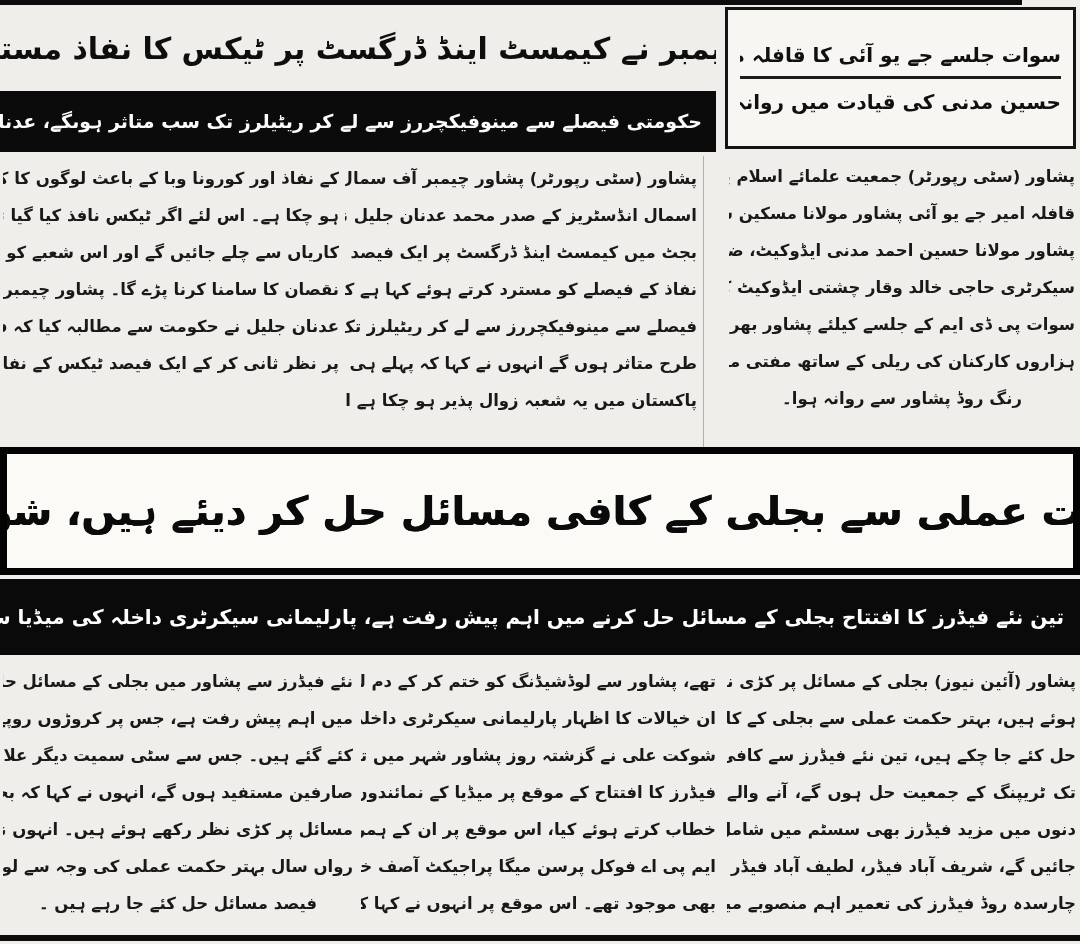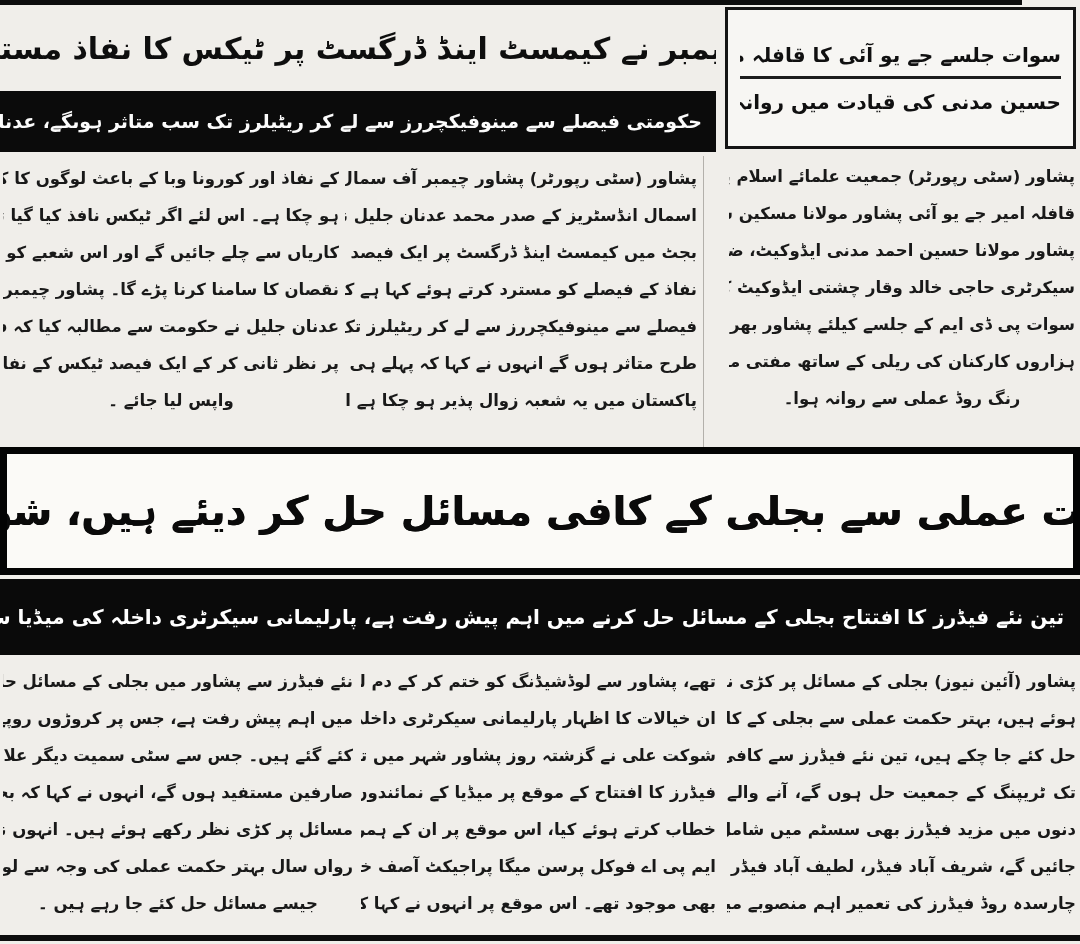--- a/index.html
+++ b/index.html
@@ -87,33 +87,32 @@
       <div class="bl">پاکستان میں یہ شعبہ زوال پذیر ہو چکا ہے اور ٹیکسوں</div>
     </div>
 
   <div class="col" style="left:3px; top:160px; width:336px; height:262px;" lang="ur">
       <div class="bl">کے نفاذ اور کورونا وبا کے باعث لوگوں کا کاروبار تباہ</div>
       <div class="bl">ہو چکا ہے۔ اس لئے اگر ٹیکس نافذ کیا گیا تو سرمایہ</div>
       <div class="bl">کاریاں سے چلے جائیں گے اور اس شعبے کو شدید</div>
       <div class="bl">نقصان کا سامنا کرنا پڑے گا۔ پشاور چیمبر کے صدر</div>
       <div class="bl">عدنان جلیل نے حکومت سے مطالبہ کیا کہ فوری طور</div>
       <div class="bl">پر نظر ثانی کر کے ایک فیصد ٹیکس کے نفاذ کا فیصلہ</div>
-      <div class="bl bl-center">واپس لیا جائے ۔</div>
     </div>
 
   <div class="v-divider" style="left:703px; top:156px; height:292px;"></div>
 
   <div class="col" style="left:729px; top:158px; width:346px; height:262px;" lang="ur">
       <div class="bl">پشاور (سٹی رپورٹر) جمعیت علمائے اسلام پشاور کا</div>
       <div class="bl">قافلہ امیر جے یو آئی پشاور مولانا مسکین شاہ، سٹی</div>
       <div class="bl">پشاور مولانا حسین احمد مدنی ایڈوکیٹ، ضلعی جنرل</div>
       <div class="bl">سیکرٹری حاجی خالد وقار چشتی ایڈوکیٹ کی زیر قیادت</div>
       <div class="bl">سوات پی ڈی ایم کے جلسے کیلئے پشاور بھر کے</div>
       <div class="bl">ہزاروں کارکنان کی ریلی کے ساتھ مفتی محمود مرکز</div>
-      <div class="bl bl-center">رنگ روڈ عملی سے روانہ ہوا۔</div>
+      <div class="bl bl-center">رنگ روڈ پشاور سے روانہ ہوا۔</div>
     </div>
 
   <div class="banner" lang="ur">بہتر حکمت عملی سے بجلی کے کافی مسائل حل کر دیئے ہیں، شوکت علی</div>
 
   <div class="subhead" lang="ur">تین نئے فیڈرز کا افتتاح بجلی کے مسائل حل کرنے میں اہم پیش رفت ہے، پارلیمانی سیکرٹری داخلہ کی میڈیا سے گفتگو</div>
 
   <div class="col" style="left:727px; top:663px; width:349px; height:262px;" lang="ur">
       <div class="bl">پشاور (آئین نیوز) بجلی کے مسائل پر کڑی نظر رکھے</div>
       <div class="bl">ہوئے ہیں، بہتر حکمت عملی سے بجلی کے کافی مسائل</div>
       <div class="bl">حل کئے جا چکے ہیں، تین نئے فیڈرز سے کافی حد</div>
@@ -133,18 +132,18 @@
       <div class="bl">بھی موجود تھے۔ اس موقع پر انہوں نے کہا کہ تین</div>
     </div>
 
   <div class="col" style="left:3px; top:663px; width:350px; height:262px;" lang="ur">
       <div class="bl">نئے فیڈرز سے پشاور میں بجلی کے مسائل حل کرنے</div>
       <div class="bl">میں اہم پیش رفت ہے، جس پر کروڑوں روپے خرچ</div>
       <div class="bl">کئے گئے ہیں۔ جس سے سٹی سمیت دیگر علاقوں کے</div>
       <div class="bl">صارفین مستفید ہوں گے، انہوں نے کہا کہ بجلی کے</div>
       <div class="bl">مسائل پر کڑی نظر رکھے ہوئے ہیں۔ انہوں نے کہا</div>
       <div class="bl">رواں سال بہتر حکمت عملی کی وجہ سے لوڈشیڈنگ</div>
-      <div class="bl bl-center">جیسے مسائل حل کئے جا رہے ہیں ۔</div>
+      <div class="bl bl-center">فیصد مسائل حل کئے جا رہے ہیں ۔</div>
     </div>
 
   <div class="rule" style="left:0; top:935px; width:1080px; height:6px;"></div>
 
 </div>
 
 </body></html>

